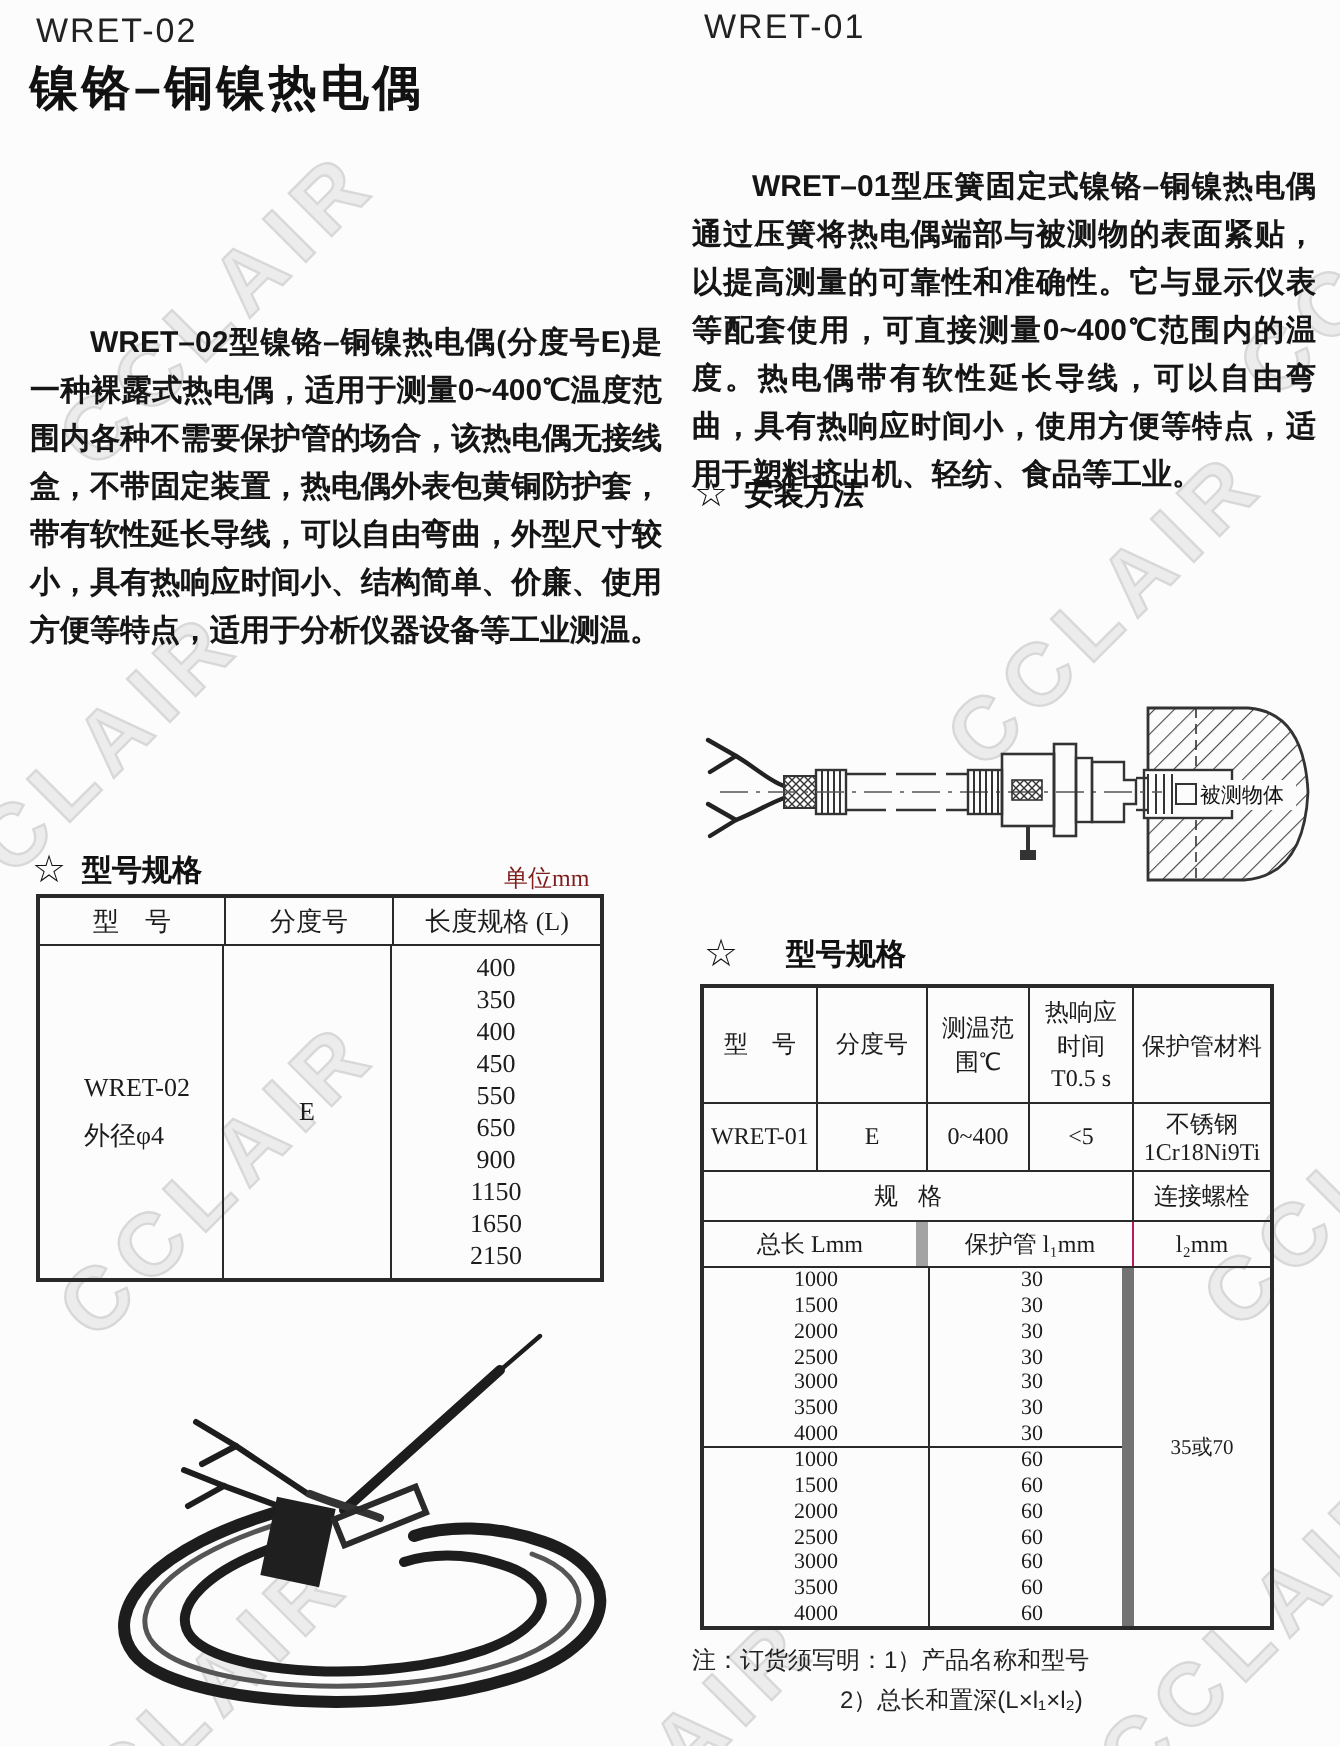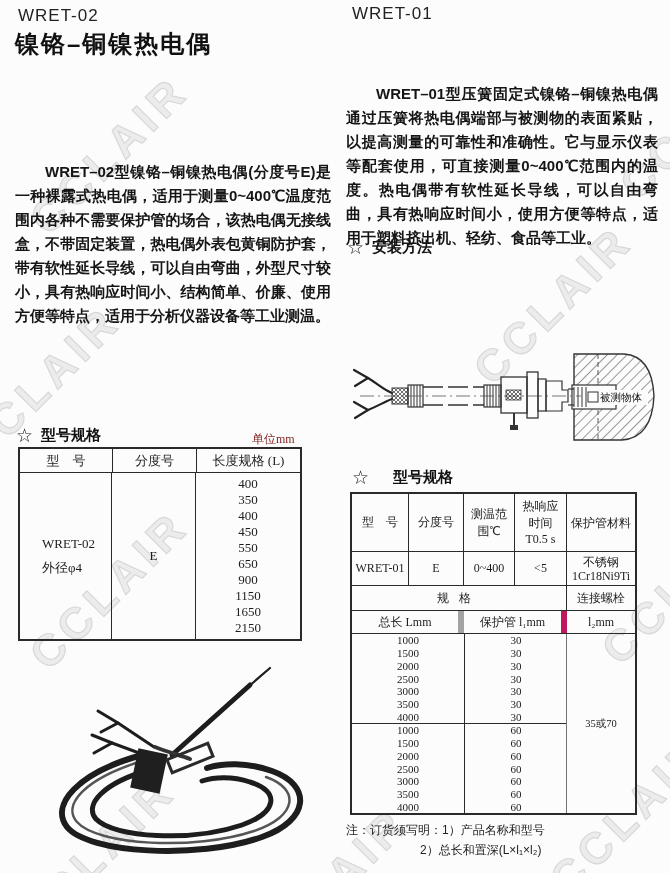--- a/index.html
+++ b/index.html
@@ -43,24 +43,24 @@
   .w1{width:57px;border-right:1px solid #2a2a2a;}
   .w2{width:55px;border-right:1px solid #2a2a2a;}
   .w3{width:51px;border-right:1px solid #2a2a2a;}
   .w4{width:52px;border-right:1px solid #2a2a2a;padding:0 3px;}
   .w5{flex:1;flex-direction:column;line-height:14px;}
   .rt-specrow{display:flex;height:24px;border-bottom:1px solid #2a2a2a;}
   .spec-span{width:215px;border-right:1px solid #2a2a2a;letter-spacing:10px;}
   .bolt-head{flex:1;}
   .rt-subhead{display:flex;height:22px;border-bottom:1px solid #2a2a2a;}
   .sh1{width:112px;border-right:6px solid #a3a3a3;}
-  .sh2{width:103px;border-right:6px solid #be185d;}
+  .sh2{width:103px;border-right:1px solid #be185d;}
   .sh3{flex:1;}
   .rt-body{position:relative;height:179px;}
-  .rt-bolt{position:absolute;top:0;right:0;bottom:0;width:68px;border-left:1px solid #737373;
+  .rt-bolt{position:absolute;top:0;right:0;bottom:0;width:68px;border-left:6px solid #737373;
            display:flex;align-items:center;justify-content:center;
            font-family:"Liberation Serif",serif;font-size:10.5px;}
   .rt-rows{position:absolute;left:0;top:0;right:68px;bottom:0;display:flex;flex-direction:column;}
   .rt-row{flex:1;display:flex;}
   .rt-row .a{width:112px;border-right:1px solid #2a2a2a;display:flex;align-items:center;justify-content:center;
              font-family:"Liberation Serif",serif;font-size:11px;}
   .rt-row .b{flex:1;display:flex;align-items:center;justify-content:center;
              font-family:"Liberation Serif",serif;font-size:11px;}
   .group-divider{border-bottom:1px solid #2a2a2a;}
   

